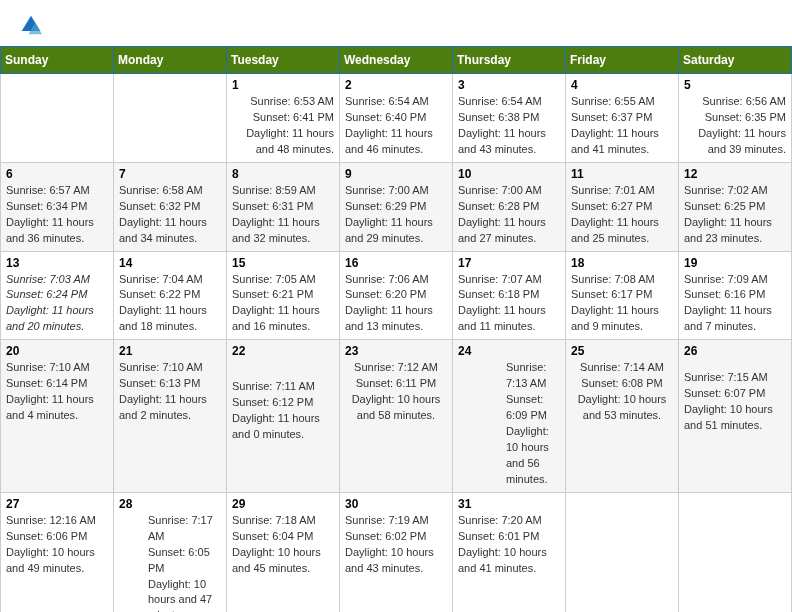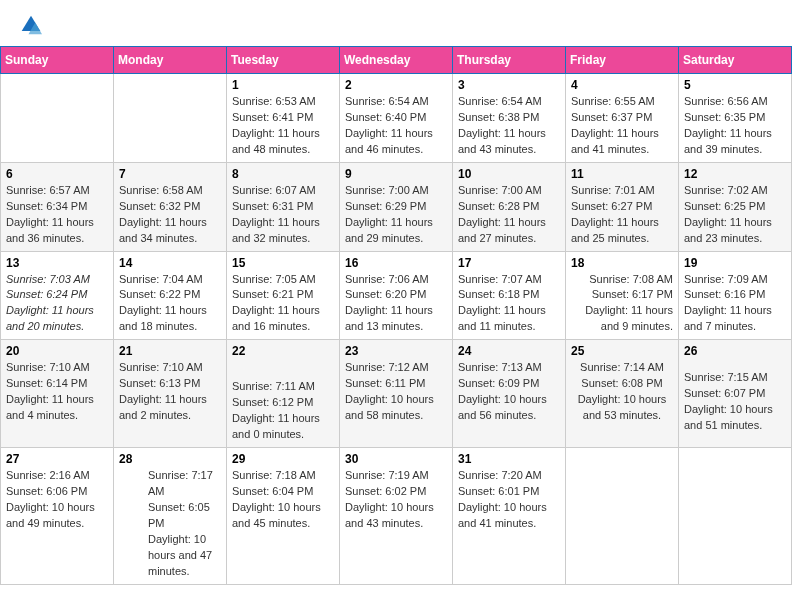--- a/index.html
+++ b/index.html
@@ -43,21 +43,21 @@
       font-size: 14px;
       color: #555;
     }
     .calendar {
       width: 100%;
       border-collapse: collapse;
       margin: 0;
       font-size: 11px;
     }
     .calendar thead th {
-      background: #ec4899;
+      background: #4d7c0f;
       color: #fff;
       padding: 6px 4px;
       text-align: left;
       font-size: 12px;
       font-weight: bold;
       border: 1px solid #1a6fbd;
     }
     .calendar tbody td {
       border: 1px solid #ccc;
       vertical-align: top;
@@ -114,21 +114,21 @@
         <th>Friday</th>
         <th>Saturday</th>
       </tr>
   </thead>
   <tbody id="calendar-body">
       <tr>
         <td class="empty"></td>
         <td class="empty"></td>
         <td>
           <span class="day-num">1</span>
-          <div class="day-info" style="white-space: pre-line;">Sunrise: 6:53 AM
+          <div class="day-info" style="white-space: pre-line; text-align: right;">Sunrise: 6:53 AM
 Sunset: 6:41 PM
 Daylight: 11 hours and 48 minutes.</div>
         </td>
         <td>
           <span class="day-num">2</span>
           <div class="day-info" style="white-space: pre-line;">Sunrise: 6:54 AM
 Sunset: 6:40 PM
 Daylight: 11 hours and 46 minutes.</div>
         </td>
         <td>
@@ -138,41 +138,41 @@
 Daylight: 11 hours and 43 minutes.</div>
         </td>
         <td>
           <span class="day-num">4</span>
           <div class="day-info" style="white-space: pre-line;">Sunrise: 6:55 AM
 Sunset: 6:37 PM
 Daylight: 11 hours and 41 minutes.</div>
         </td>
         <td>
           <span class="day-num">5</span>
-          <div class="day-info" style="white-space: pre-line;">Sunrise: 6:56 AM
+          <div class="day-info" style="white-space: pre-line; text-align: right;">Sunrise: 6:56 AM
 Sunset: 6:35 PM
 Daylight: 11 hours and 39 minutes.</div>
         </td>
       </tr>
       <tr>
         <td>
           <span class="day-num">6</span>
           <div class="day-info" style="white-space: pre-line;">Sunrise: 6:57 AM
 Sunset: 6:34 PM
 Daylight: 11 hours and 36 minutes.</div>
         </td>
         <td>
           <span class="day-num">7</span>
           <div class="day-info" style="white-space: pre-line;">Sunrise: 6:58 AM
 Sunset: 6:32 PM
 Daylight: 11 hours and 34 minutes.</div>
         </td>
         <td>
           <span class="day-num">8</span>
-          <div class="day-info" style="white-space: pre-line;">Sunrise: 6:07 AM
+          <div class="day-info" style="white-space: pre-line;">Sunrise: 8:59 AM
 Sunset: 6:31 PM
 Daylight: 11 hours and 32 minutes.</div>
         </td>
         <td>
           <span class="day-num">9</span>
           <div class="day-info" style="white-space: pre-line;">Sunrise: 7:00 AM
 Sunset: 6:29 PM
 Daylight: 11 hours and 29 minutes.</div>
         </td>
         <td>
@@ -220,21 +220,21 @@
 Daylight: 11 hours and 13 minutes.</div>
         </td>
         <td>
           <span class="day-num">17</span>
           <div class="day-info" style="white-space: pre-line;">Sunrise: 7:07 AM
 Sunset: 6:18 PM
 Daylight: 11 hours and 11 minutes.</div>
         </td>
         <td>
           <span class="day-num">18</span>
-          <div class="day-info" style="white-space: pre-line; text-align: right;">Sunrise: 7:08 AM
+          <div class="day-info" style="white-space: pre-line;">Sunrise: 7:08 AM
 Sunset: 6:17 PM
 Daylight: 11 hours and 9 minutes.</div>
         </td>
         <td>
           <span class="day-num">19</span>
           <div class="day-info" style="white-space: pre-line;">Sunrise: 7:09 AM
 Sunset: 6:16 PM
 Daylight: 11 hours and 7 minutes.</div>
         </td>
       </tr>
@@ -252,47 +252,47 @@
 Daylight: 11 hours and 2 minutes.</div>
         </td>
         <td>
           <span class="day-num">22</span>
           <div class="day-info" style="white-space: pre-line; margin-top: 21px;">Sunrise: 7:11 AM
 Sunset: 6:12 PM
 Daylight: 11 hours and 0 minutes.</div>
         </td>
         <td>
           <span class="day-num">23</span>
-          <div class="day-info" style="white-space: pre-line;">Sunrise: 7:12 AM
+          <div class="day-info" style="white-space: pre-line; text-align: center;">Sunrise: 7:12 AM
 Sunset: 6:11 PM
 Daylight: 10 hours and 58 minutes.</div>
         </td>
         <td>
           <span class="day-num">24</span>
-          <div class="day-info" style="white-space: pre-line;">Sunrise: 7:13 AM
+          <div class="day-info" style="white-space: pre-line; margin-left: 48px;">Sunrise: 7:13 AM
 Sunset: 6:09 PM
 Daylight: 10 hours and 56 minutes.</div>
         </td>
         <td>
           <span class="day-num">25</span>
           <div class="day-info" style="white-space: pre-line; text-align: center;">Sunrise: 7:14 AM
 Sunset: 6:08 PM
 Daylight: 10 hours and 53 minutes.</div>
         </td>
         <td>
           <span class="day-num">26</span>
           <div class="day-info" style="white-space: pre-line; margin-top: 12px;">Sunrise: 7:15 AM
 Sunset: 6:07 PM
 Daylight: 10 hours and 51 minutes.</div>
         </td>
       </tr>
       <tr>
         <td>
           <span class="day-num">27</span>
-          <div class="day-info" style="white-space: pre-line;">Sunrise: 2:16 AM
+          <div class="day-info" style="white-space: pre-line;">Sunrise: 12:16 AM
 Sunset: 6:06 PM
 Daylight: 10 hours and 49 minutes.</div>
         </td>
         <td>
           <span class="day-num">28</span>
           <div class="day-info" style="white-space: pre-line; margin-left: 29px;">Sunrise: 7:17 AM
 Sunset: 6:05 PM
 Daylight: 10 hours and 47 minutes.</div>
         </td>
         <td>

